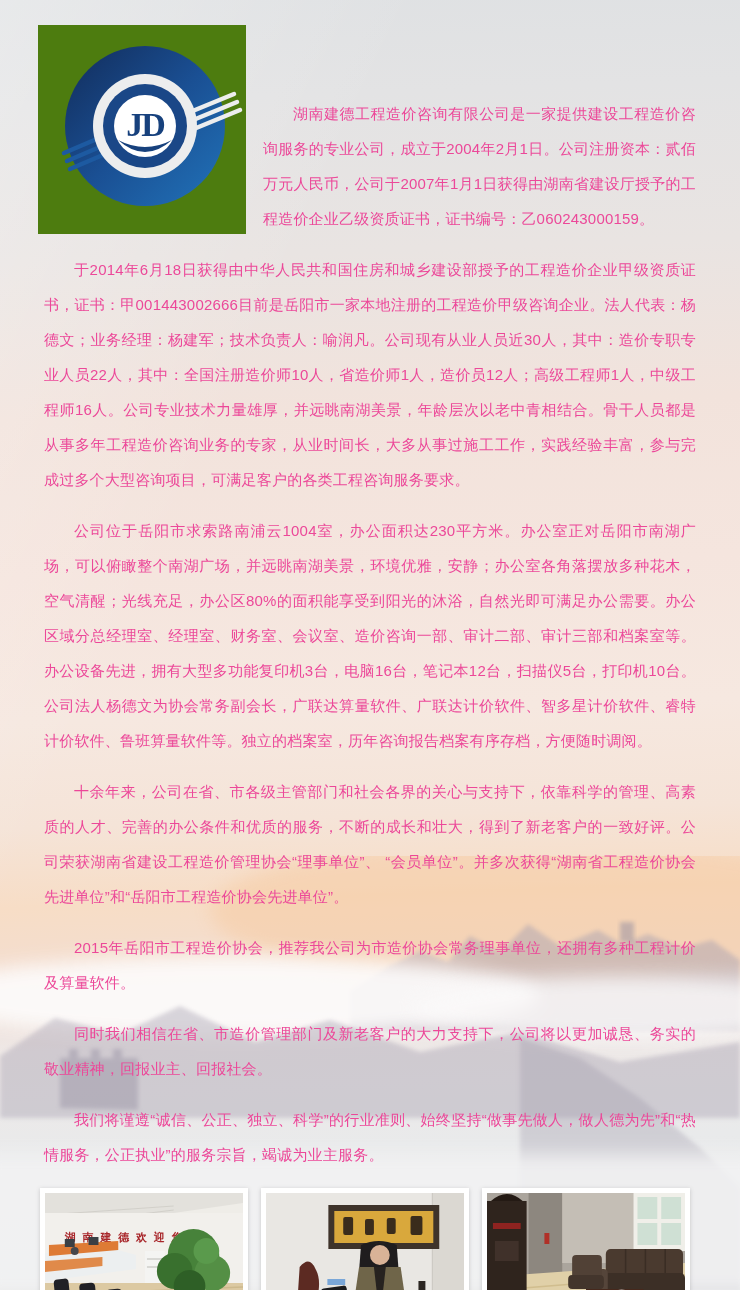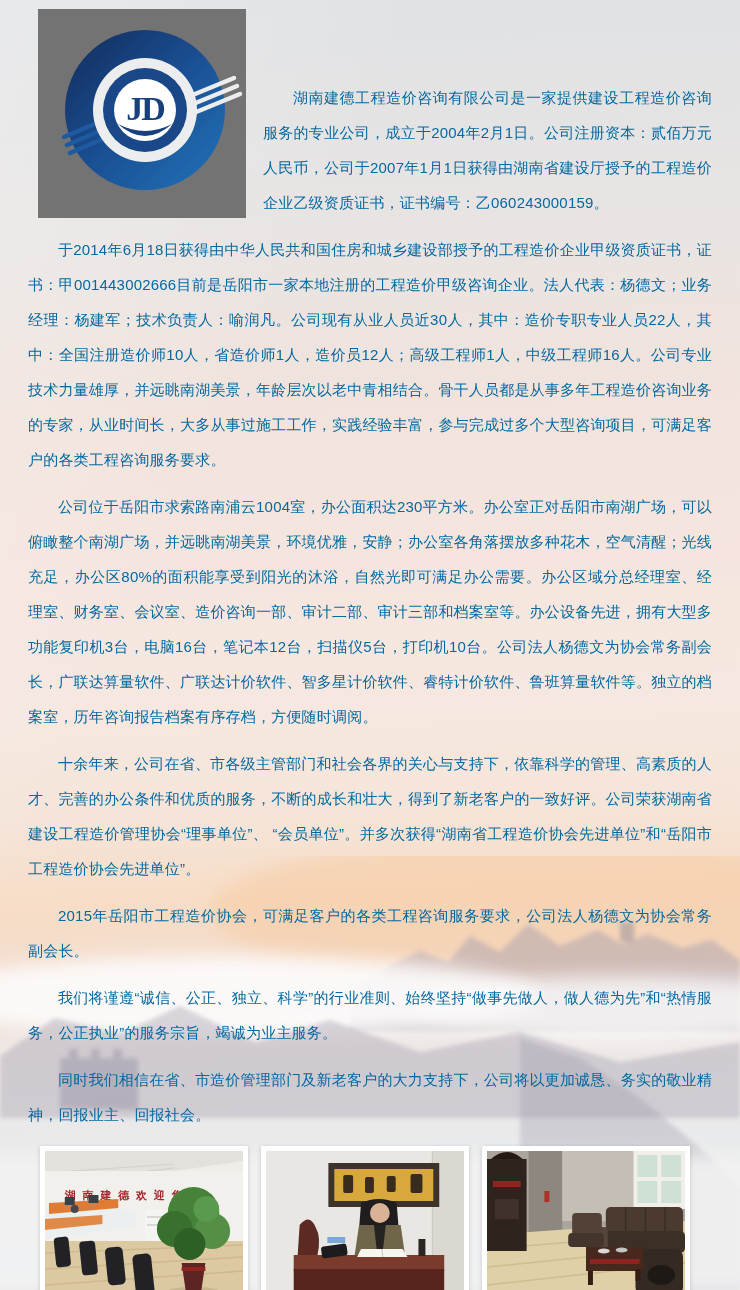--- a/index.html
+++ b/index.html
@@ -10,25 +10,25 @@
       linear-gradient(115deg, rgba(255,255,255,.28) 0%, rgba(255,255,255,0) 32%),
       linear-gradient(178deg,
         #dfe1e3 0%, #e3e3e4 8%, #e9e4e2 20%, #f2e3dc 32%, #f5e5de 44%,
         #f6e8e0 55%, #f5e4d8 63%, #f7ddc6 69%, #f3ddcf 74%, #eee8e6 80%,
         #e9eaeb 88%, #e6e8e8 100%);
   }
   .watermark{position:absolute;left:0;top:856px;width:740px;height:434px;z-index:0;}
   .content{position:relative;z-index:1;padding:0 28px;}
   .logo-box{
     float:left;width:208px;height:209px;margin:9px 17px 0 10px;
-    background:#737373;
+    background:#4d7c0f;
   }
   .logo-box svg{display:block;width:100%;height:100%;}
   p.para{
-    margin:0;font-size:15px;line-height:35px;color:#0369a1;
+    margin:16px;font-size:15px;line-height:35px;color:#ec4899;
     text-align:justify;text-indent:2em;letter-spacing:.2px;
   }
   p.para-first{padding-top:80px;}
   p.m12{margin-top:12px;}
   .photo-row{display:flex;gap:13px;margin:14px 0 0 12px;}
   figure.photo{
     margin:0;width:198px;height:145px;background:#ffffff;padding:5px;
     box-shadow:0 1px 4px rgba(90,90,95,.28);
   }
   figure.photo svg{display:block;width:198px;height:145px;}
@@ -88,25 +88,25 @@
   </div>
 
   <p class="para para-first">湖南建德工程造价咨询有限公司是一家提供建设工程造价咨询服务的专业公司，成立于2004年2月1日。公司注册资本：贰佰万元人民币，公司于2007年1月1日获得由湖南省建设厅授予的工程造价企业乙级资质证书，证书编号：乙060243000159。</p>
 
   <p class="para m12" style="clear:both">于2014年6月18日获得由中华人民共和国住房和城乡建设部授予的工程造价企业甲级资质证书，证书：甲001443002666目前是岳阳市一家本地注册的工程造价甲级咨询企业。法人代表：杨德文；业务经理：杨建军；技术负责人：喻润凡。公司现有从业人员近30人，其中：造价专职专业人员22人，其中：全国注册造价师10人，省造价师1人，造价员12人；高级工程师1人，中级工程师16人。公司专业技术力量雄厚，并远眺南湖美景，年龄层次以老中青相结合。骨干人员都是从事多年工程造价咨询业务的专家，从业时间长，大多从事过施工工作，实践经验丰富，参与完成过多个大型咨询项目，可满足客户的各类工程咨询服务要求。</p>
 
   <p class="para m12">公司位于岳阳市求索路南浦云1004室，办公面积达230平方米。办公室正对岳阳市南湖广场，可以俯瞰整个南湖广场，并远眺南湖美景，环境优雅，安静；办公室各角落摆放多种花木，空气清醒；光线充足，办公区80%的面积能享受到阳光的沐浴，自然光即可满足办公需要。办公区域分总经理室、经理室、财务室、会议室、造价咨询一部、审计二部、审计三部和档案室等。办公设备先进，拥有大型多功能复印机3台，电脑16台，笔记本12台，扫描仪5台，打印机10台。公司法人杨德文为协会常务副会长，广联达算量软件、广联达计价软件、智多星计价软件、睿特计价软件、鲁班算量软件等。独立的档案室，历年咨询报告档案有序存档，方便随时调阅。</p>
 
   <p class="para m12">十余年来，公司在省、市各级主管部门和社会各界的关心与支持下，依靠科学的管理、高素质的人才、完善的办公条件和优质的服务，不断的成长和壮大，得到了新老客户的一致好评。公司荣获湖南省建设工程造价管理协会“理事单位”、 “会员单位”。并多次获得“湖南省工程造价协会先进单位”和“岳阳市工程造价协会先进单位”。</p>
 
-  <p class="para m12">2015年岳阳市工程造价协会，可满足客户的各类工程咨询服务要求，公司法人杨德文为协会常务副会长。</p>
+  <p class="para m12">2015年岳阳市工程造价协会，推荐我公司为市造价协会常务理事单位，还拥有多种工程计价及算量软件。</p>
+
+  <p class="para m12">同时我们相信在省、市造价管理部门及新老客户的大力支持下，公司将以更加诚恳、务实的敬业精神，回报业主、回报社会。</p>
 
   <p class="para m12">我们将谨遵“诚信、公正、独立、科学”的行业准则、始终坚持“做事先做人，做人德为先”和“热情服务，公正执业”的服务宗旨，竭诚为业主服务。</p>
-
-  <p class="para m12">同时我们相信在省、市造价管理部门及新老客户的大力支持下，公司将以更加诚恳、务实的敬业精神，回报业主、回报社会。</p>
 
   <div class="photo-row">
 
     <figure class="photo">
       <svg viewBox="0 0 200 145" preserveAspectRatio="none">
         <rect x="0" y="0" width="200" height="145" fill="#efede8"></rect>
         <polygon points="0,0 200,0 200,10 130,20 0,40" fill="#e3e1dc"></polygon>
         <path d="M0,22 L130,13 M0,33 L130,17" stroke="#d2d0ca" stroke-width="1" fill="none"></path>
         <rect x="0" y="20" width="200" height="72" fill="#f2f0ec"></rect>
         <text x="20" y="48" font-size="11" font-weight="bold" letter-spacing="7" fill="#a8262a" font-family="Liberation Sans, sans-serif">湖南建德欢迎您</text>

